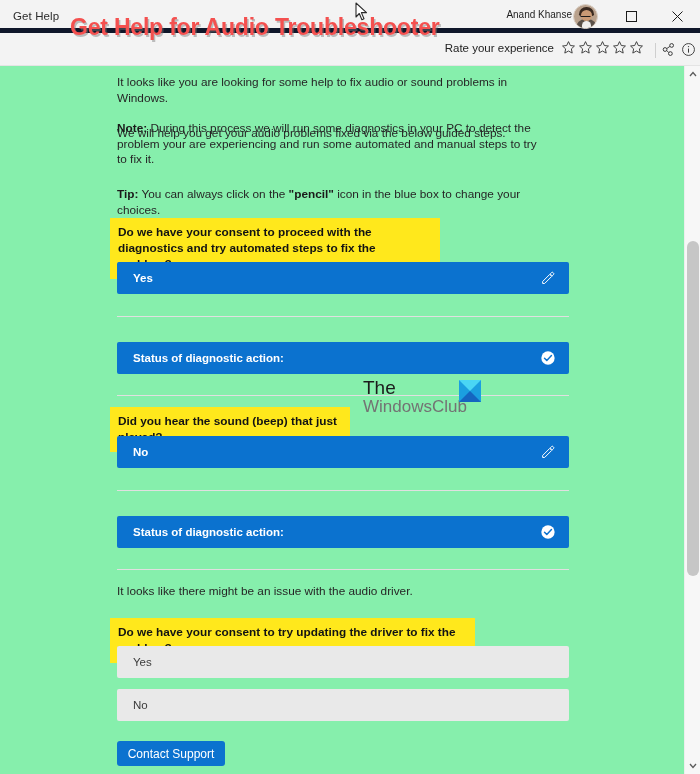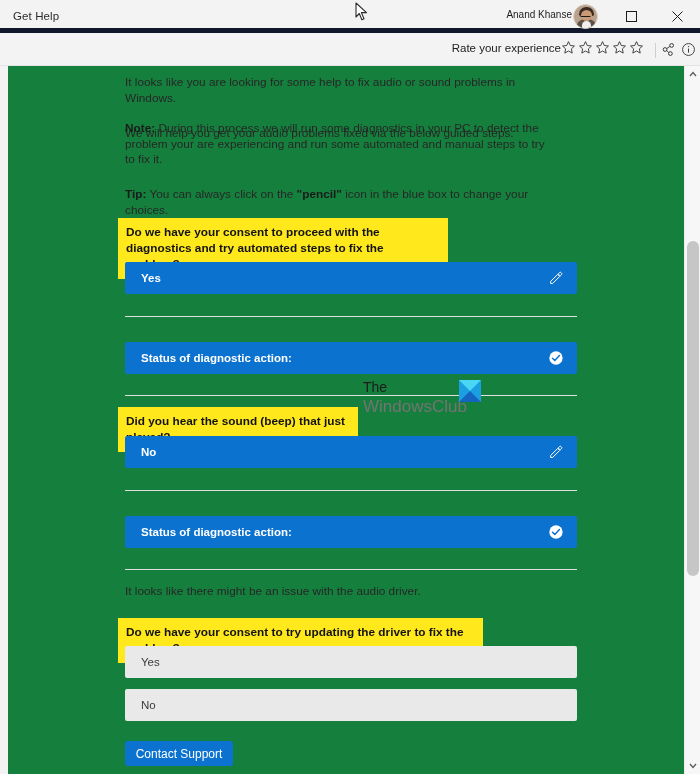--- a/index.html
+++ b/index.html
@@ -93,21 +93,21 @@
   .subheader {
     position: absolute;
     top: 33px; left: 0;
     width: 700px; height: 33px;
     background: #f3f3f3;
     border-bottom: 1px solid #e4e4e4;
   }
   .rate-wrap {
     position: absolute;
     right: 56px; top: 7px;
-    display: flex; align-items: center;  padding-left: 39px;
+    display: flex; align-items: center; gap: 7px; padding-left: 39px;
   }
   .rate-label { font-size: 11.5px; color: #222; }
   .stars { display: flex; gap: 2px; }
   .star { width: 15px; height: 15px; display: block; }
   .vsep {
     position: absolute;
     right: 44px; top: 10px;
     width: 1px; height: 15px;
     background: #cfcfcf;
   }
@@ -116,24 +116,24 @@
     width: 15px; height: 15px;
   }
   .info-icon {
     position: absolute; right: 4px; top: 9px;
     width: 15px; height: 15px;
   }
 
   
   .content {
     position: absolute;
-    top: 66px; left: 8px;
+    top: 66px; left: 0;
     width: 684px;
     height: 708px;
-    background: #15803d;
+    background: #86efac;
     overflow: hidden;
   }
   .inner { position: relative; padding: 0 0 0 0; }
 
   .para {
     position: absolute;
     left: 117px;
     width: 430px;
     font-size: 11.8px;
     line-height: 15.5px;
@@ -227,21 +227,21 @@
     pointer-events: none;
   }
   .wm-club {
     position: absolute;
     left: 363px; top: 378px;
     z-index: 30;
     pointer-events: none;
     line-height: 19px;
     text-align: left;
   }
-  .wm-club .l1 { font-size: 14px; color: #1c1c1c; }
+  .wm-club .l1 { font-size: 19px; color: #1c1c1c; }
   .wm-club .l2 { font-size: 17px; color: #737373; }
   .wm-logo {
     position: absolute;
     left: 459px; top: 380px;
     width: 22px; height: 22px;
     background: #1b9fe0;
     z-index: 31;
     overflow: hidden;
   }
   .wm-logo::before {
@@ -447,20 +447,21 @@
         </svg>
     </div>
     <div class="sb-thumb"></div>
     <div class="sb-arrow sb-down">
       <svg width="8" height="6" viewBox="0 0 8 6">
           <path d="M1 1L4 4.5 7 1" fill="none" stroke="#5c5c5c" stroke-width="1.3"></path>
         </svg>
     </div>
   </div>
 
+  <div class="wm-title">Get Help for Audio Troubleshooter</div>
 
   <div class="wm-club">
     <div class="l1">The</div>
     <div class="l2">WindowsClub</div>
   </div>
   <div class="wm-logo"></div>
 
   <svg class="cursor" width="14" height="20" viewBox="0 0 14 20">
     <path d="M1 1l10.5 9.6H6.4l2.6 6.2-2.1.9-2.6-6.2L1 15z" fill="#ffffff" stroke="#2b2b2b" stroke-width="1.1" stroke-linejoin="round"></path>
   </svg>

